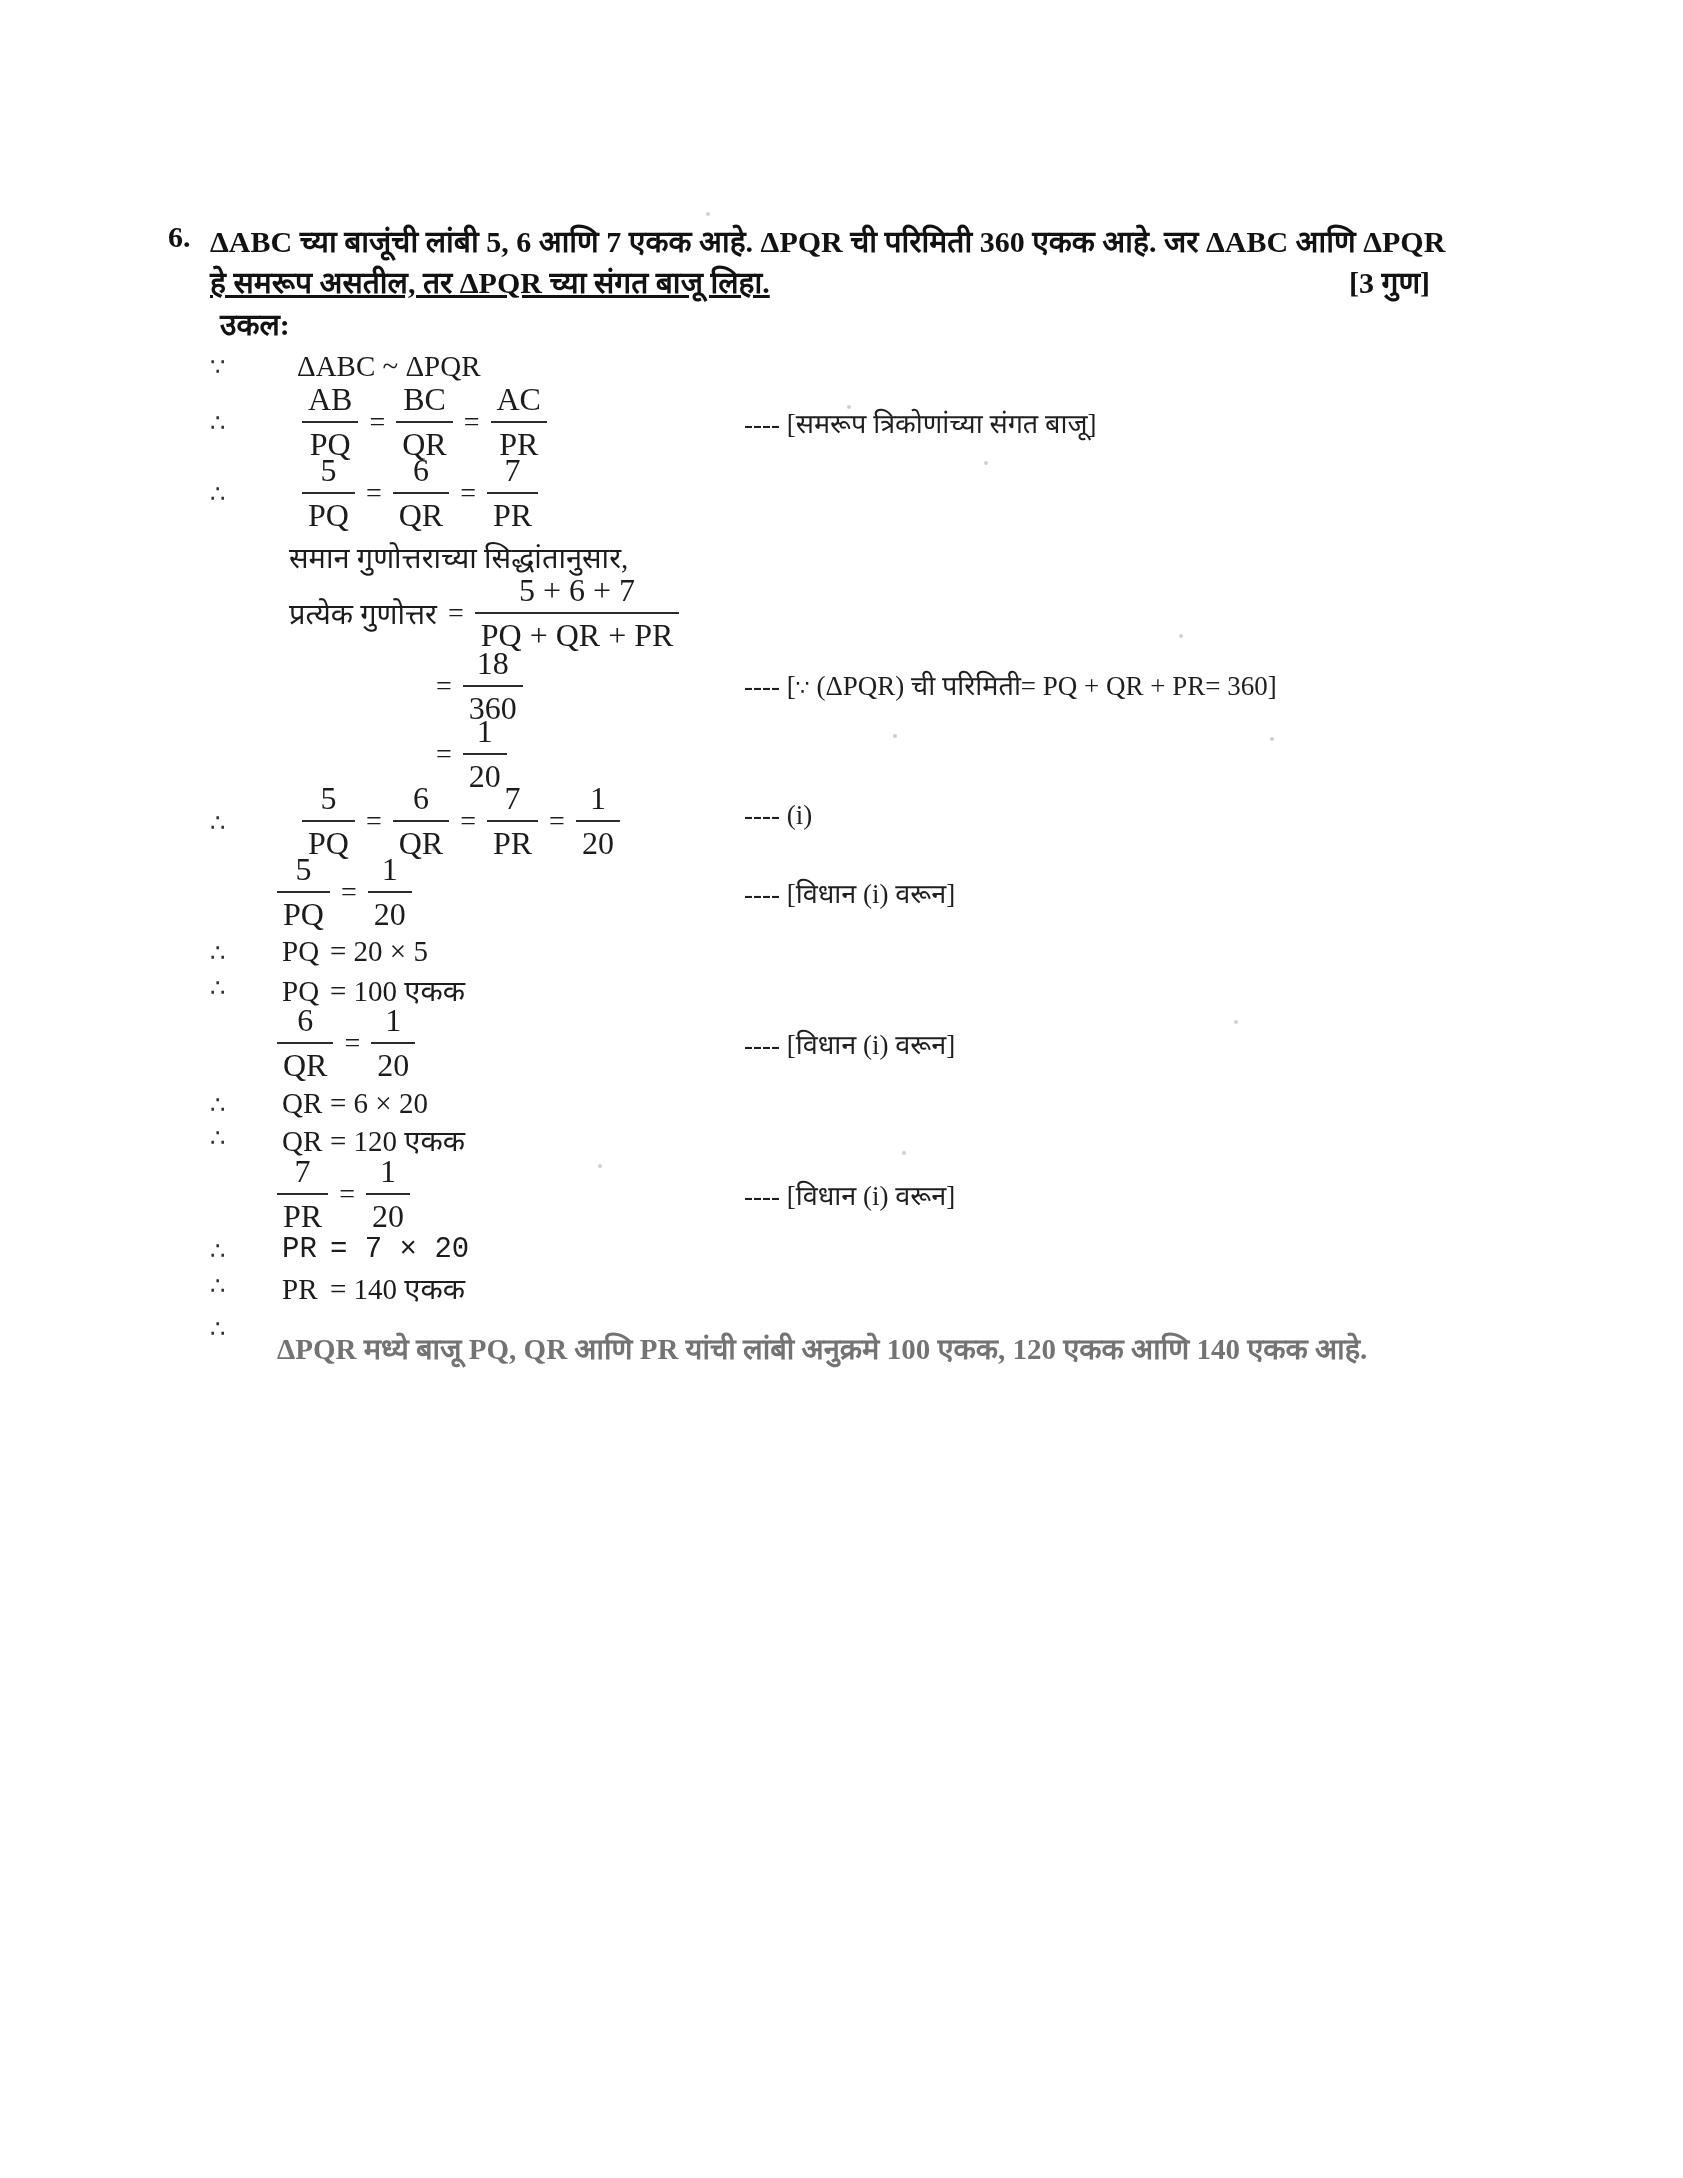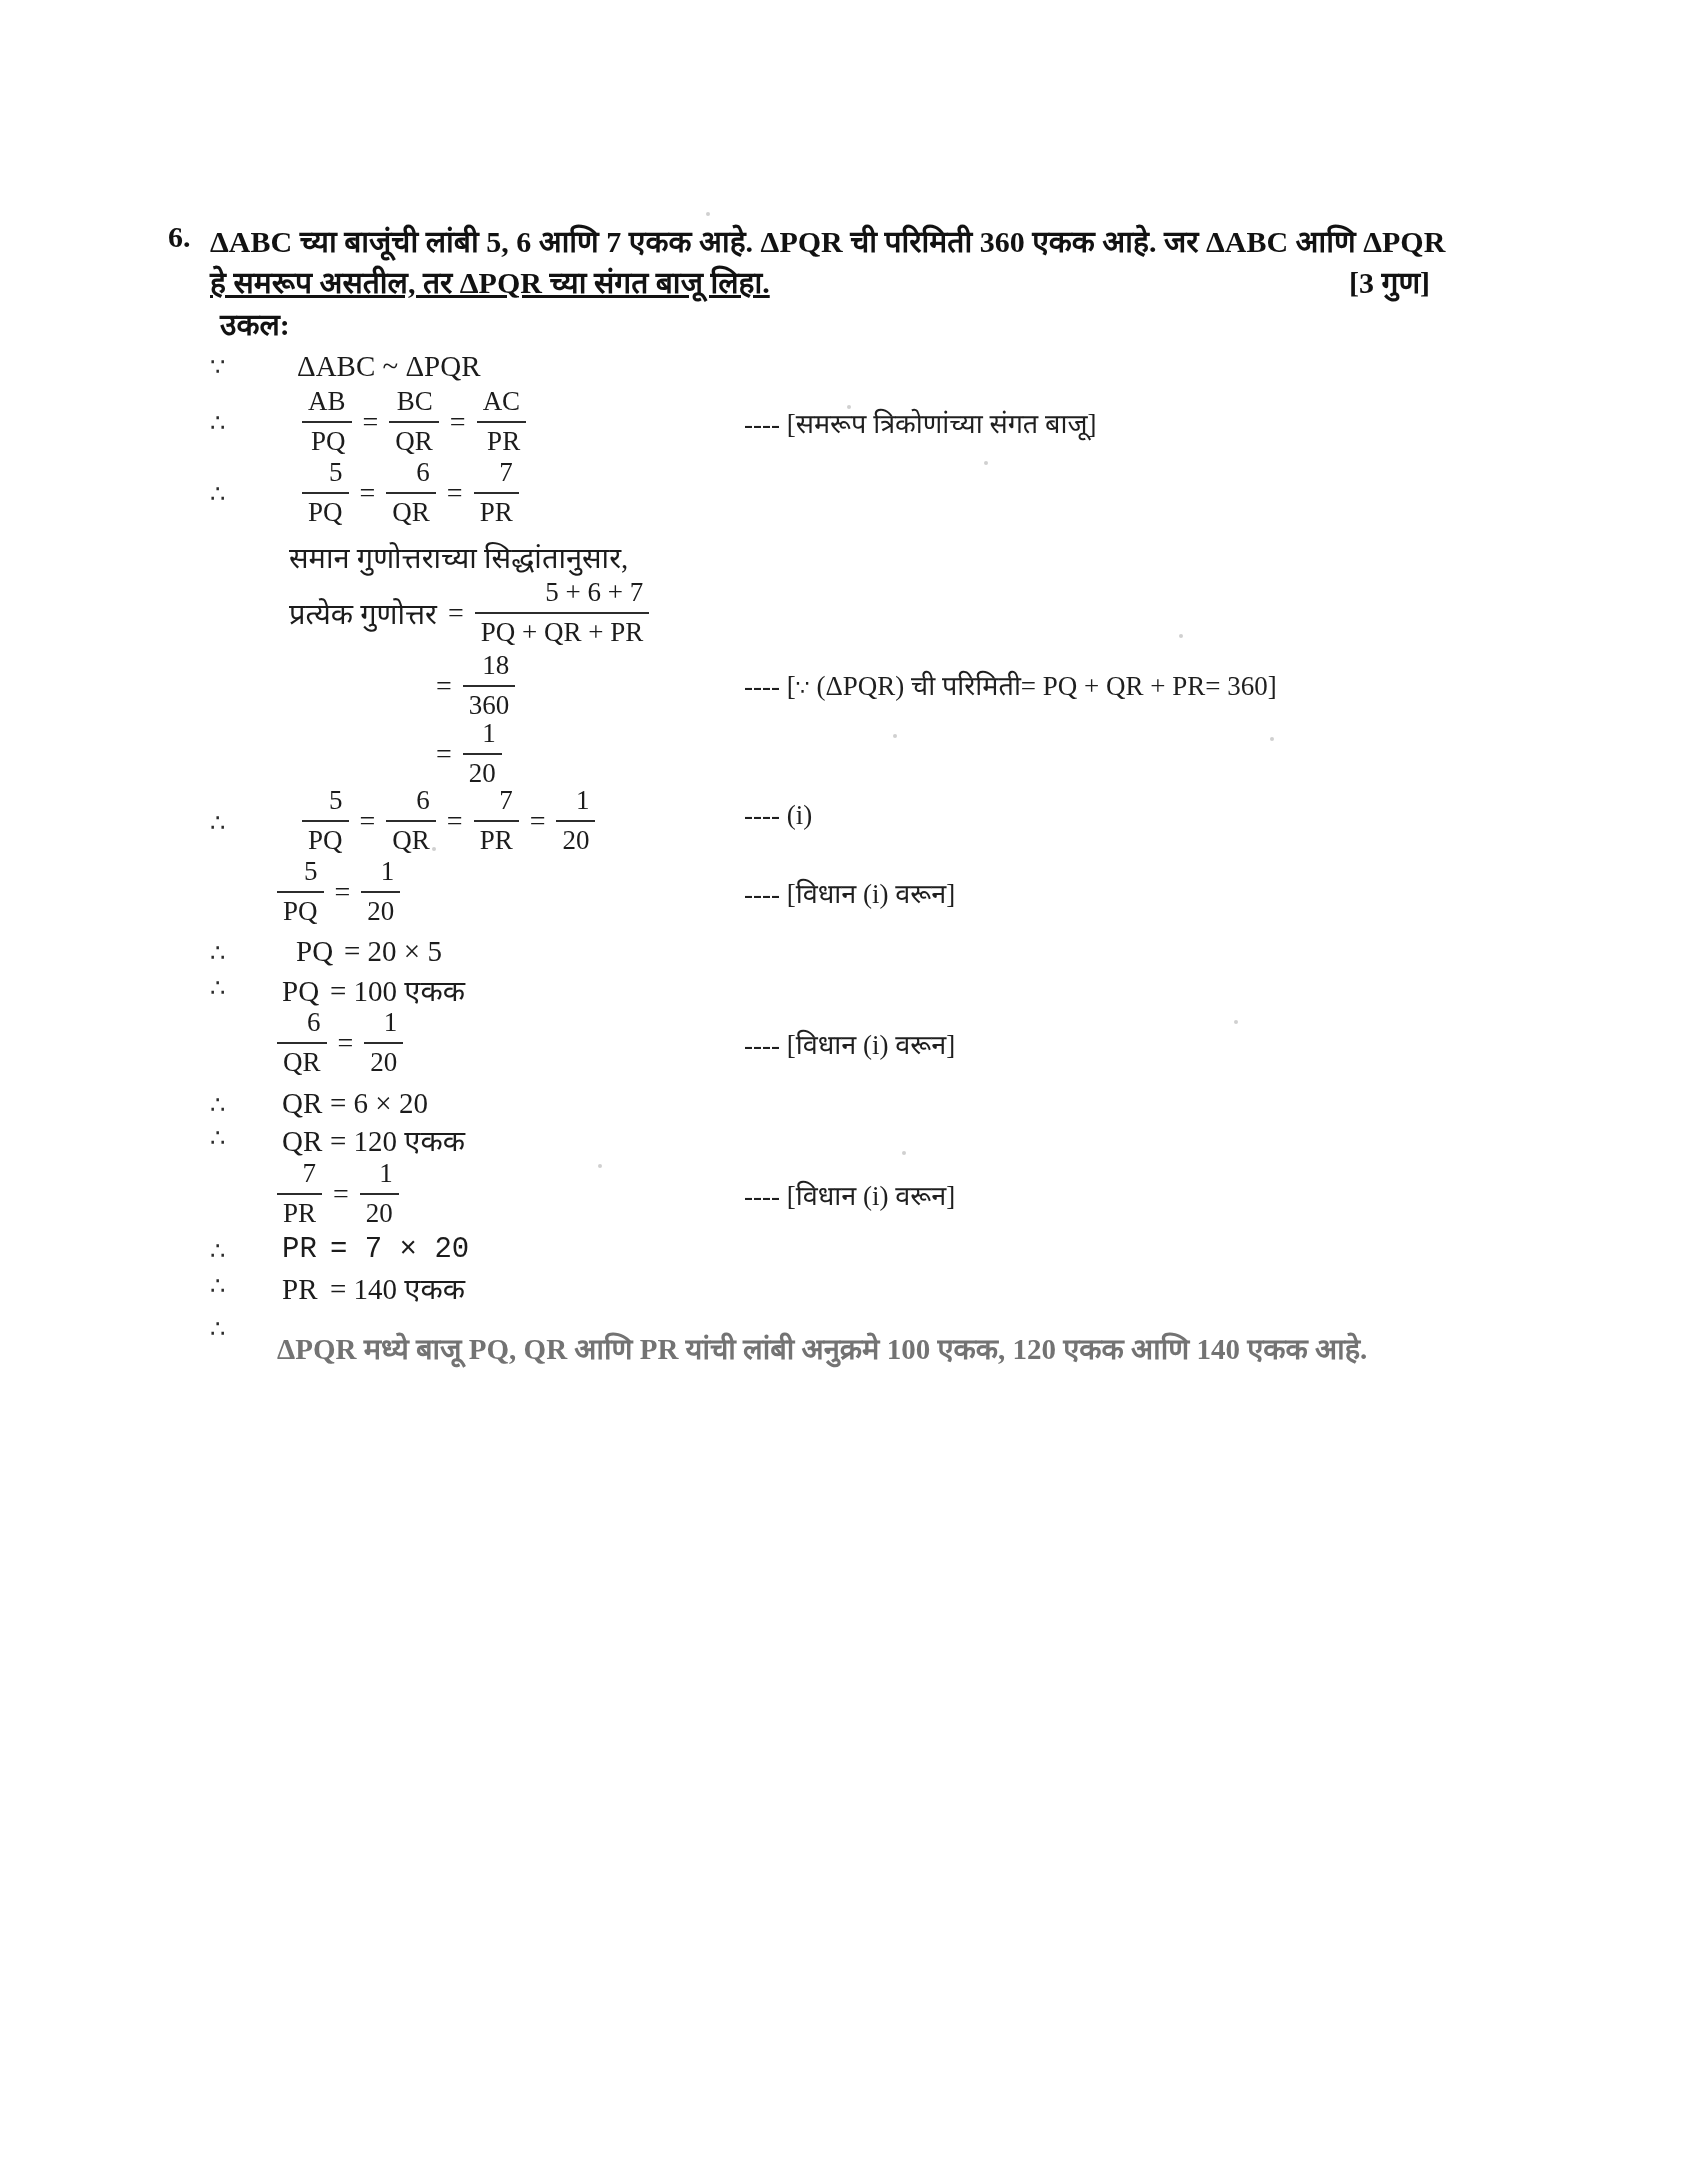--- a/index.html
+++ b/index.html
@@ -13,21 +13,21 @@
   }
   .page { position:absolute; inset:0; background:#ffffff; }
   .abs { position:absolute; white-space:nowrap; }
   .pt  { font-size:30px; font-weight:bold; color:#121212; }  
   .t   { font-size:29px; }                                   
   .bold{ font-weight:bold; color:#737373;margin-top:18px; }
   .mk  { position:absolute; left:210px; font-family:"DejaVu Sans",sans-serif;
          font-size:24px; color:#2b2b2b; }
   .frow{ position:absolute; display:flex; align-items:center; height:77px;
          white-space:nowrap; }
-  .frac{ display:inline-block; text-align:right; font-size:27px; line-height:1.15; }
+  .frac{ display:inline-block; text-align:center; font-size:32px; line-height:1.15; }
   .fn  { display:block; border-bottom:2px solid #2c2c2c; padding:0 6px 3px; }
   .fd  { display:block; padding:3px 6px 0; }
   .eq  { font-size:28px; margin:0 11px; }
   .lbl { display:inline-block; min-width:136px; font-size:29px; }
   .cm  { position:absolute; left:744px; font-size:27px; white-space:nowrap; color:#1f1f1f; }
   .bsym{ font-family:"DejaVu Sans",sans-serif; font-size:22px; }
   .lhs { display:inline-block; min-width:48px; font-size:29px; }
   .rhs { font-size:29px; }
   .speck { position:absolute; width:4px; height:4px; border-radius:50%;
            background:#8a8a8a; opacity:.4; }
@@ -143,21 +143,21 @@
       </span>
     <span class="eq">=</span>
     <span class="frac">
         <span class="fn">1</span>
         <span class="fd">20</span>
       </span>
   </div>
   <span class="cm" style="top:874px;">---- [विधान (i) वरून]</span>
 
   <span class="mk" style="top:939px;">∴</span>
-  <div class="abs" style="left:296px; top:935px;">
+  <div class="abs" style="left:282px; top:935px;">
     <span class="lhs">PQ</span><span class="rhs">= 20 × 5</span>
   </div>
   <span class="mk" style="top:974px;">∴</span>
   <div class="abs" style="left:282px; top:970px;">
     <span class="lhs">PQ</span><span class="rhs">= 100 एकक</span>
   </div>
 
   <div class="frow" style="left:277px; top:1004px;">
     <span class="frac">
         <span class="fn">6</span>

